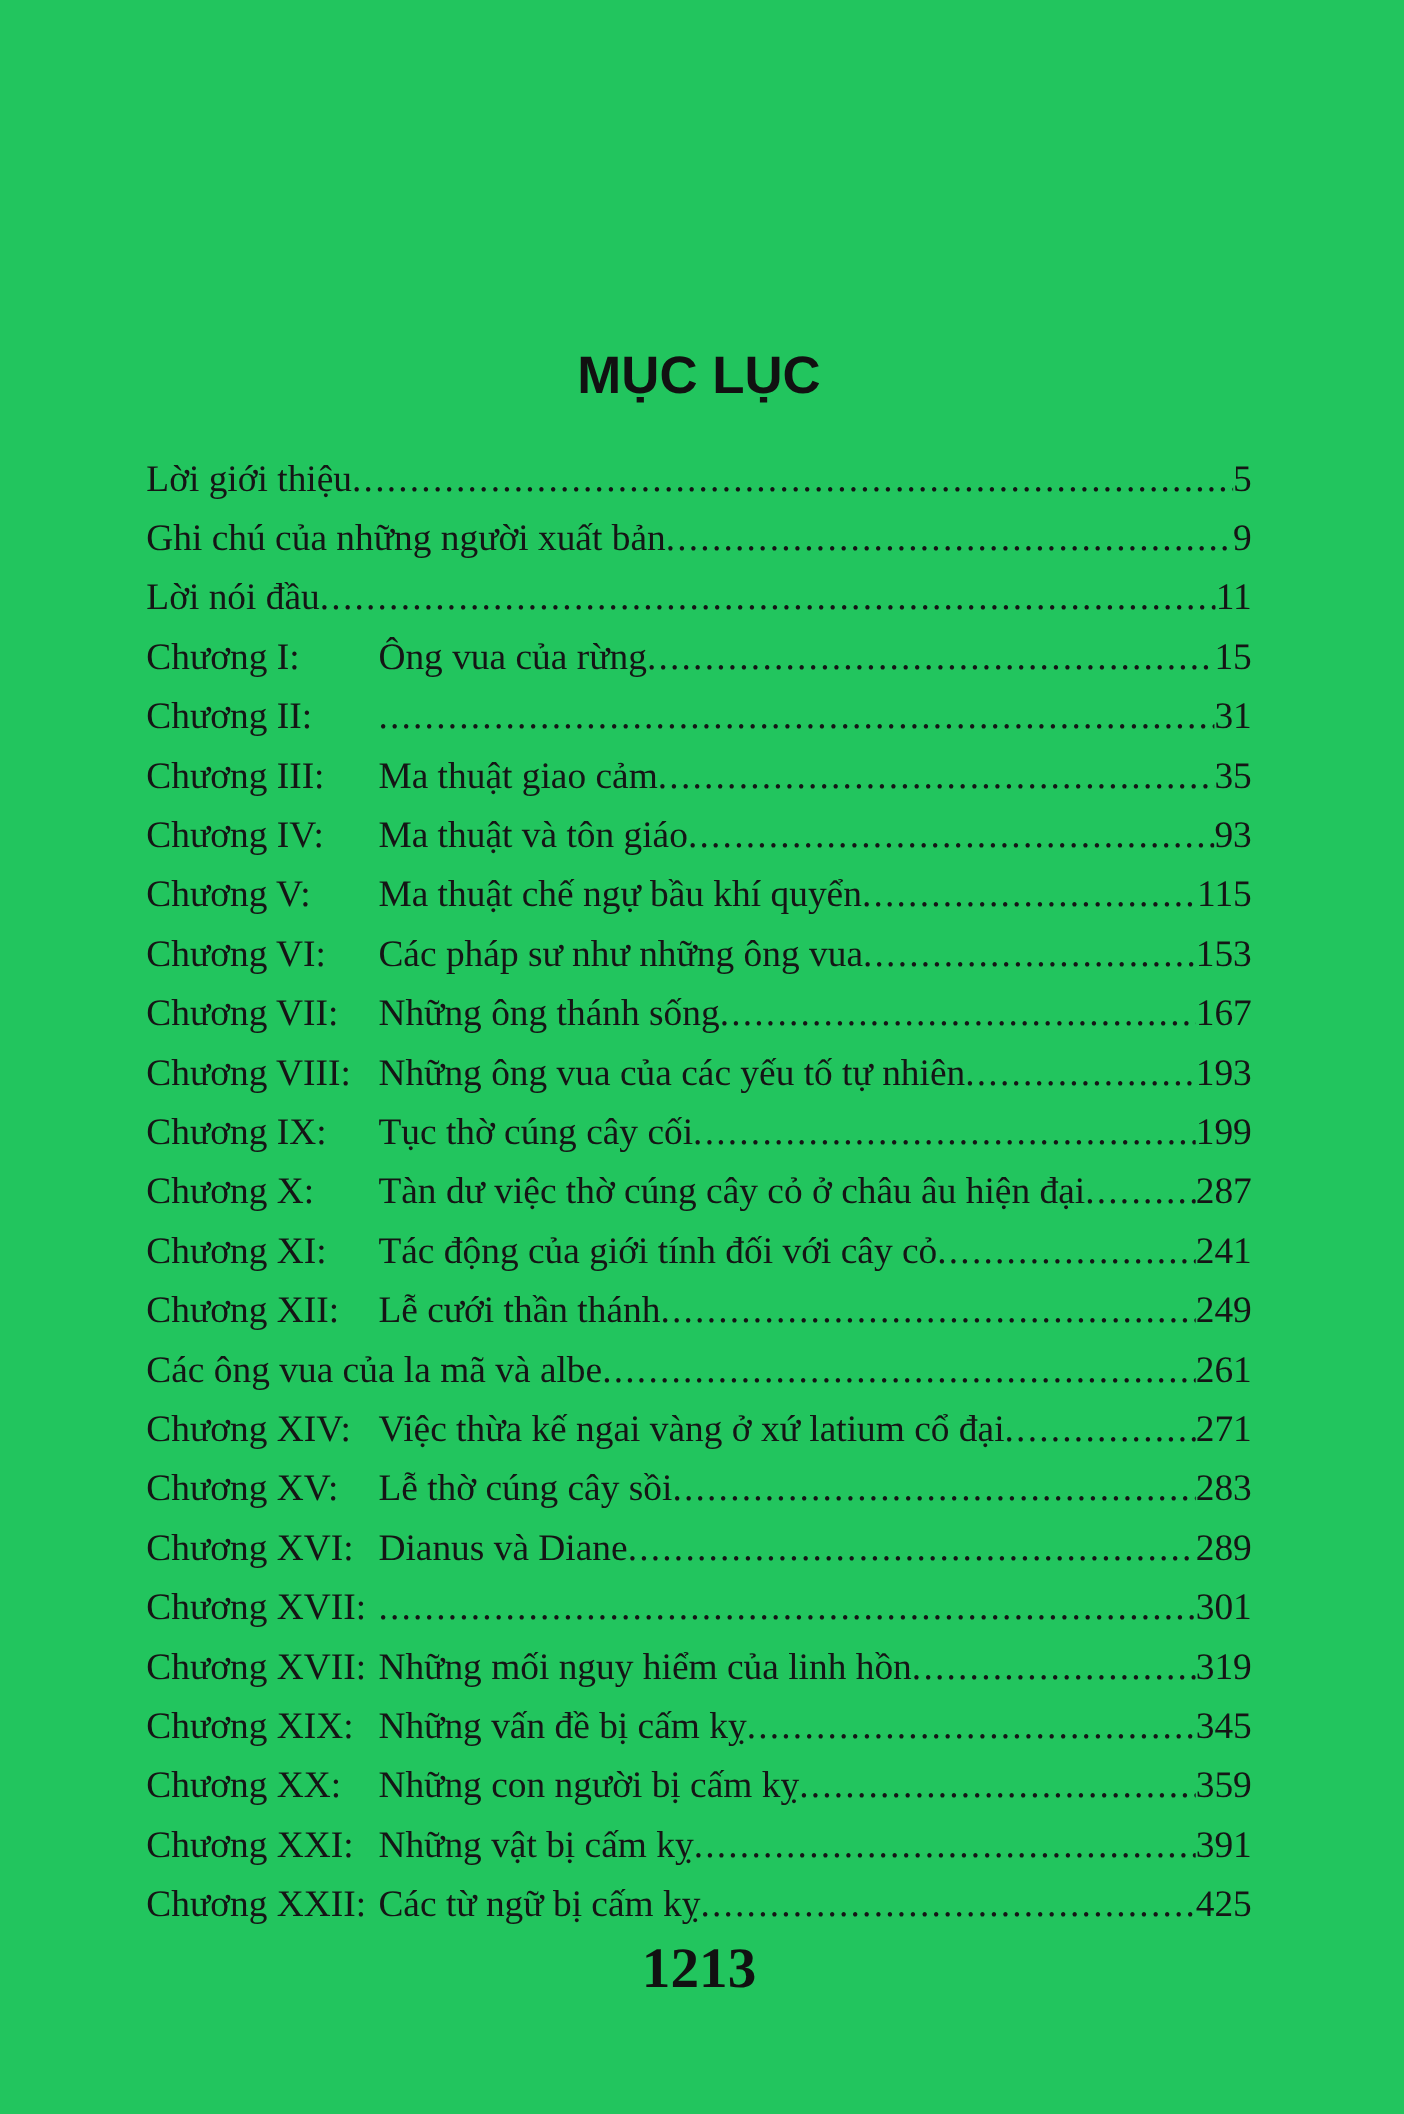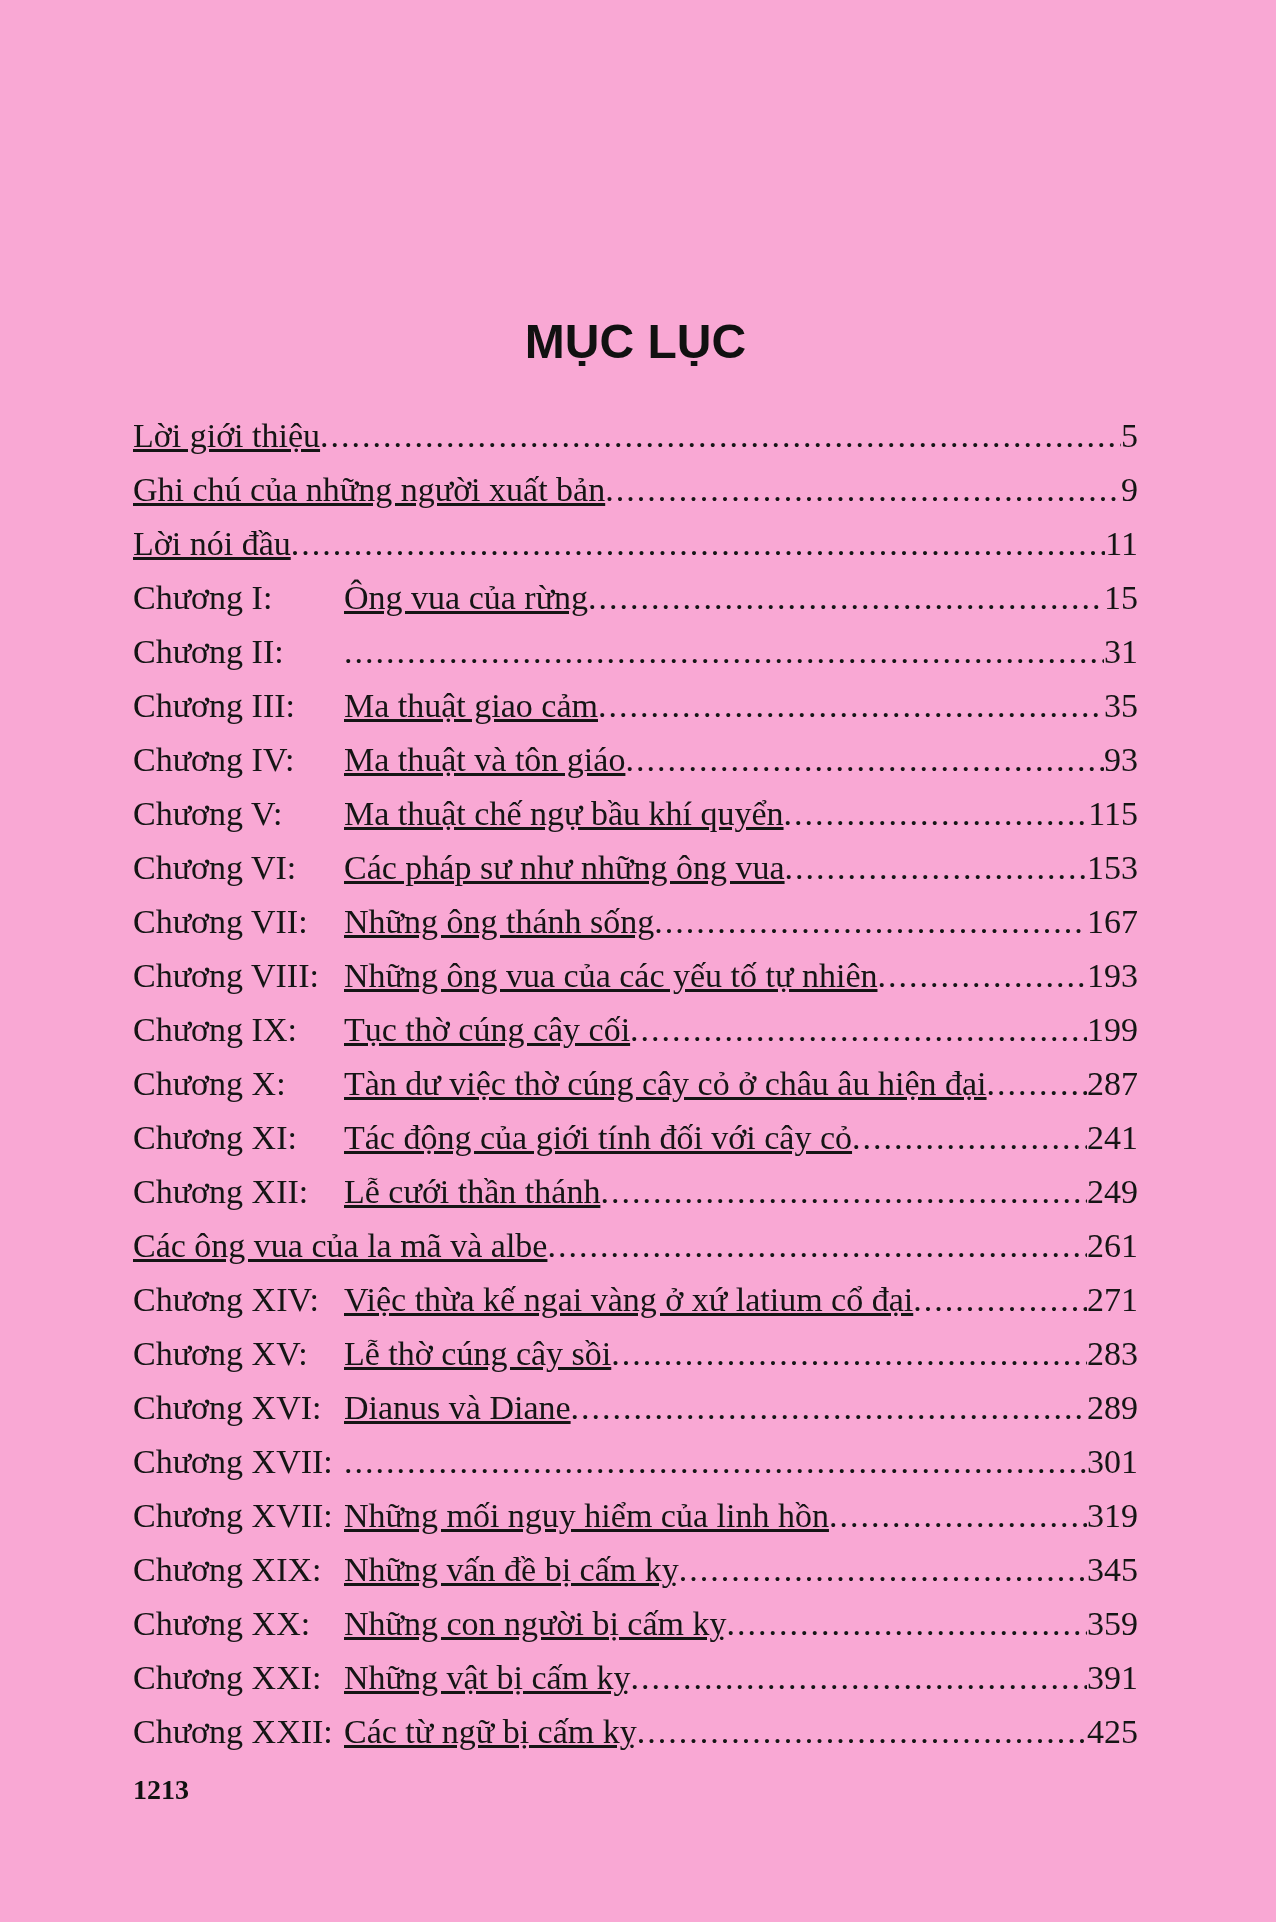--- a/index.html
+++ b/index.html
@@ -4,21 +4,21 @@
 <style>
   html, body {
     margin: 0;
     padding: 0;
     background: #ffffff;
   }
   .page {
     position: relative;
     width: 1276px;
     height: 1922px;
-    background: #f9a8d4;
+    background: #22c55e;
     color: #151515;
     font-family: "Liberation Serif", "DejaVu Serif", serif;
     overflow: hidden;
     box-sizing: border-box;
   }
   .content {
     padding-left: 133px;
     padding-right: 138px;
   }
   .doc-title {
@@ -42,36 +42,35 @@
     line-height: 54px;
     font-size: 34px;
     white-space: nowrap;
   }
   .label {
     flex: 0 0 211px;
     overflow: hidden;
   }
   .rtitle {
     flex: 0 0 auto;
-    text-decoration: underline;
   }
   .dots {
     flex: 1 1 auto;
     overflow: hidden;
     letter-spacing: 2px;
     min-width: 0;
   }
   .pg {
     flex: 0 0 auto;
   }
   .footer-num {
     margin-top: 8px;
-    text-align: left;
+    text-align: center;
     font-weight: 700;
-    font-size: 28px;
+    font-size: 52px;
     line-height: 46px;
     color: #111111;
   }
 </style>
 </head>
 <body>
 
 <div class="page">
   <div class="content">
     <h1 class="doc-title">MỤC LỤC</h1>

